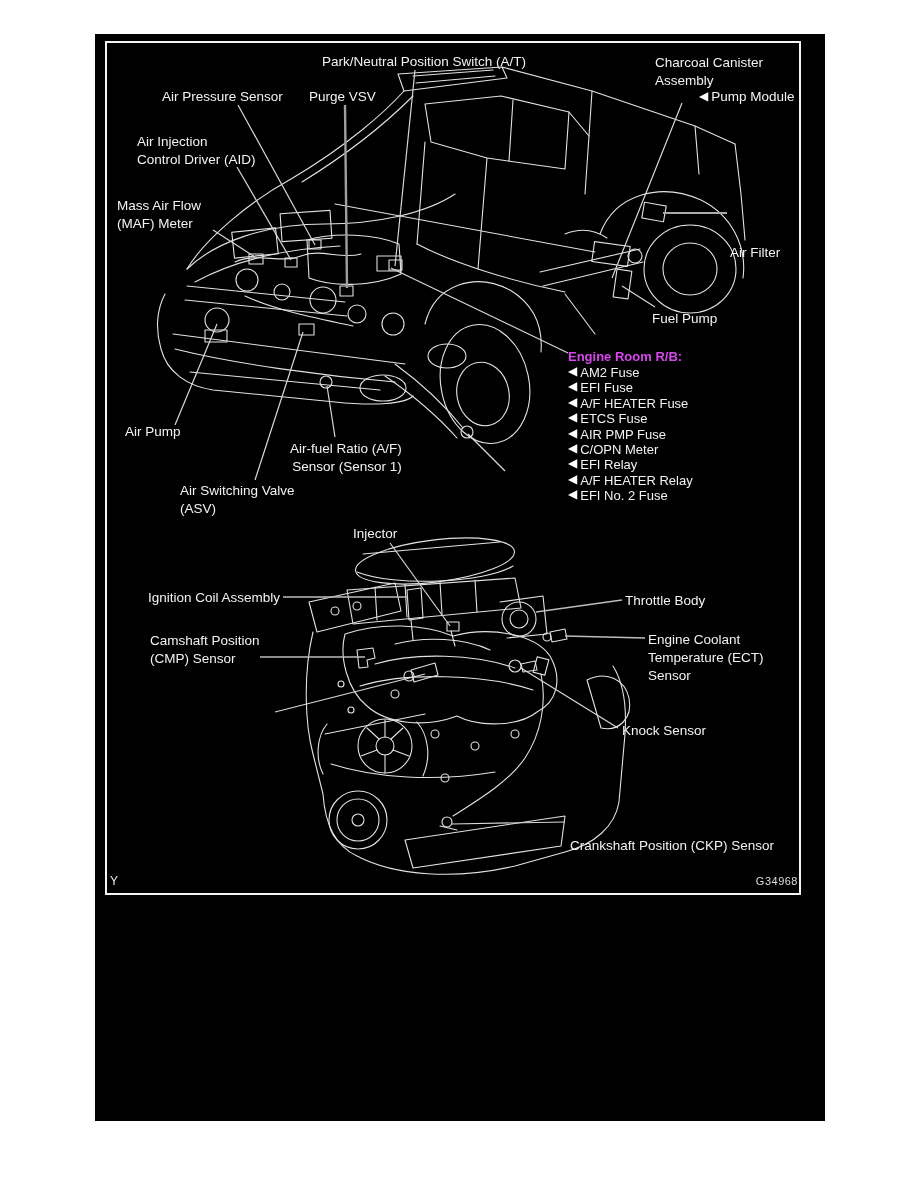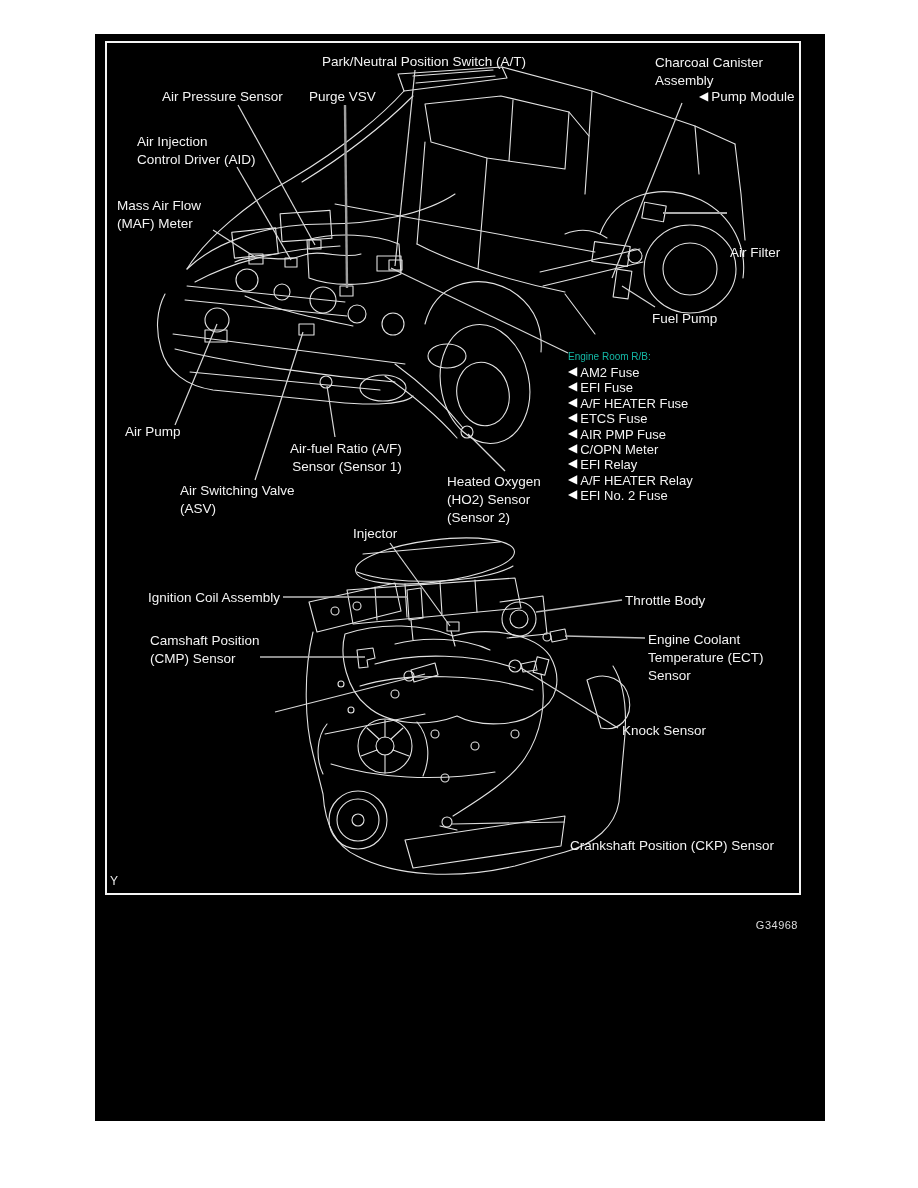--- a/index.html
+++ b/index.html
@@ -25,24 +25,24 @@
     font-size:13.5px;
     line-height:18px;
     white-space:nowrap;
   }
   .lbl .ln{white-space:nowrap;}
   .marker{
     color:#ffffff;font-size:12px;margin-right:3px;
     display:inline-block;transform:translateY(-1px);
   }
   .rb-block{position:absolute;color:#f2f2f2;font-size:13px;line-height:15.4px;}
-  .rb-title{font-weight:normal;font-size:10px;line-height:17px;color:#14b8a6;}
+  .rb-title{font-weight:bold;font-size:13px;line-height:17px;color:#d946ef;}
   .rb-item{display:flex;align-items:center;}
   .corner-mark{position:absolute;color:#e8e8e8;font-size:12px;}
-  .fig-code{position:absolute;color:#dddddd;font-size:11px;text-align:right;letter-spacing:0.5px;margin-top:44px;}
+  .fig-code{position:absolute;color:#dddddd;font-size:11px;text-align:right;letter-spacing:0.5px;}
 </style>
 </head>
 <body>
 
 <div class="diagram-box">
   <div class="inner-border"></div>
 
   <svg class="art" viewBox="0 0 730 864">
 
     <g stroke="#e2e2e2" fill="none" stroke-width="1.1" stroke-linecap="round" stroke-linejoin="round">
@@ -302,25 +302,20 @@
   <div class="lbl" style="left:195px;top:406px;text-align:right;">
     <div class="ln">Air-fuel Ratio (A/F)</div>
     <div class="ln">Sensor (Sensor 1)</div>
   </div>
 
   <div class="lbl" style="left:85px;top:448px;">
     <div class="ln">Air Switching Valve</div>
     <div class="ln">(ASV)</div>
   </div>
 
-  <div class="lbl" style="left:352px;top:439px;">
-    <div class="ln">Heated Oxygen</div>
-    <div class="ln">(HO2) Sensor</div>
-    <div class="ln">(Sensor 2)</div>
-  </div>
 
   <div class="lbl" style="left:258px;top:491px;">
     <div class="ln">Injector</div>
   </div>
 
   <div class="lbl" style="left:53px;top:555px;">
     <div class="ln">Ignition Coil Assembly</div>
   </div>
 
   <div class="lbl" style="left:530px;top:558px;">

